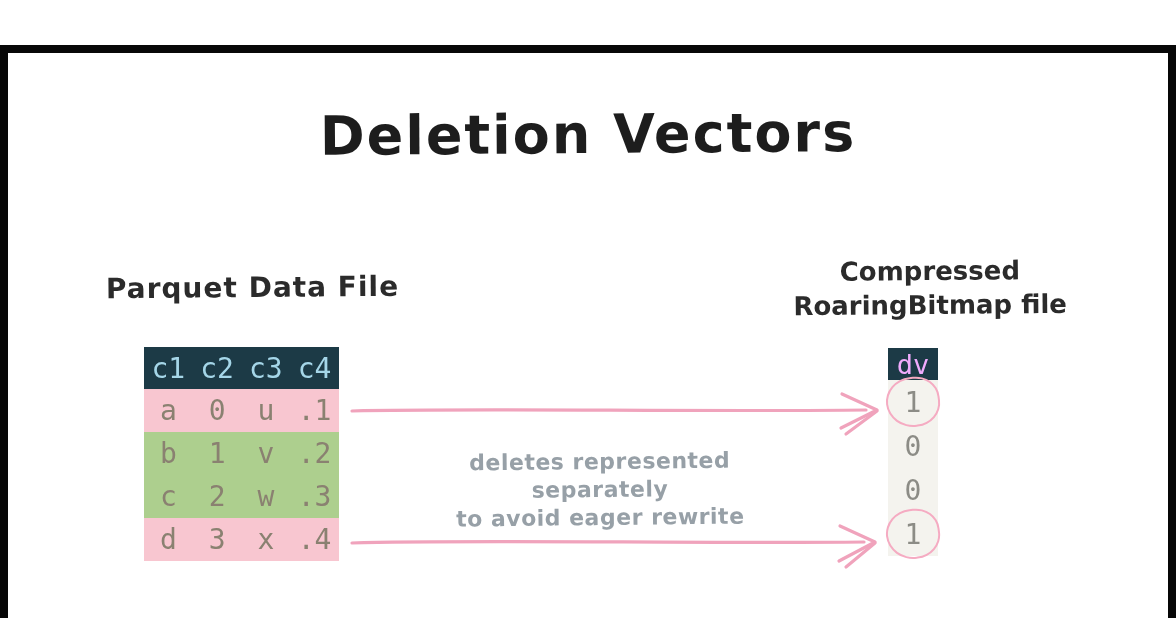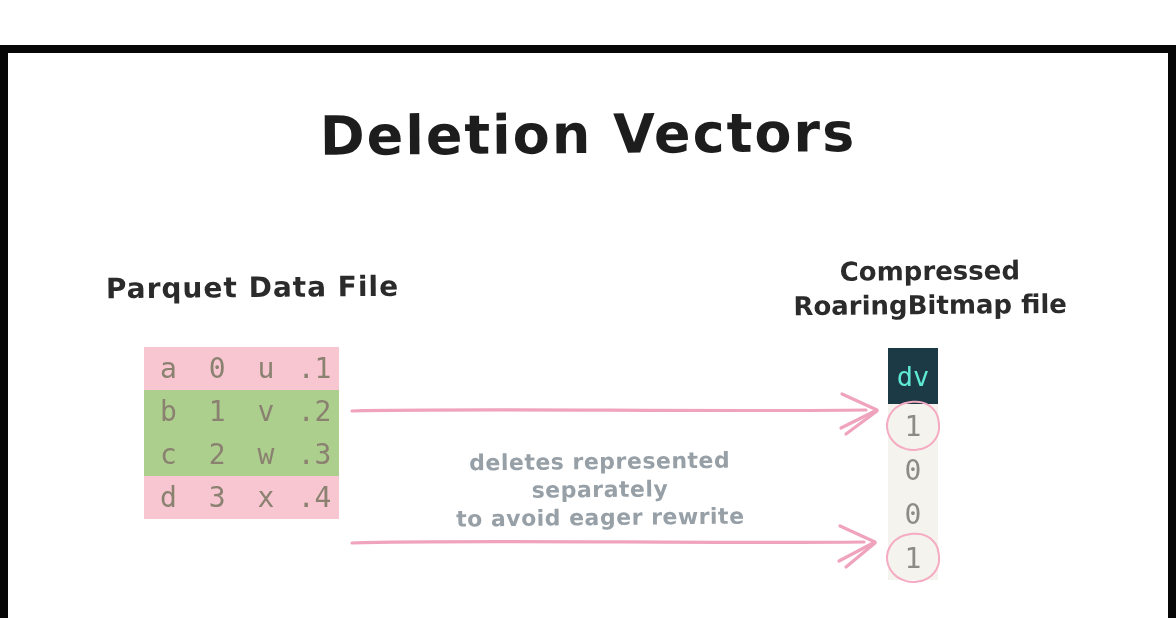--- a/index.html
+++ b/index.html
@@ -81,23 +81,23 @@
   .trow[data-highlight="kept"]    { background: #adcf8e; }
   
   .dvcol {
     position: absolute;
     left: 888px;
     top: 303px;
     width: 50px;
     font-family: "DejaVu Sans Mono", monospace;
   }
   .dv-head {
-    height: 56px;
+    height: 32px;
     background: #1c3a46;
-    color: #5eead4;
+    color: #f0abfc;
     font-size: 27px;
     display: flex;
     align-items: center;
     justify-content: center;
   }
   .dv-body { background: #f4f3ee; }
   .dv-cell {
     position: relative;
     height: 44px;
     display: flex;
@@ -153,20 +153,26 @@
   <h1 class="title">Deletion Vectors</h1>
 
   <div class="left-label">Parquet Data File</div>
 
   <div class="right-label">
     <div>Compressed</div>
     <div>RoaringBitmap file</div>
   </div>
 
   <div class="ptable">
+    <div class="trow thead">
+      <span class="cell">c1</span>
+      <span class="cell">c2</span>
+      <span class="cell">c3</span>
+      <span class="cell">c4</span>
+    </div>
     <div class="trow" data-highlight="deleted">
       <span class="cell">a</span>
       <span class="cell">0</span>
       <span class="cell">u</span>
       <span class="cell">.1</span>
     </div>
     <div class="trow" data-highlight="kept">
       <span class="cell">b</span>
       <span class="cell">1</span>
       <span class="cell">v</span>

